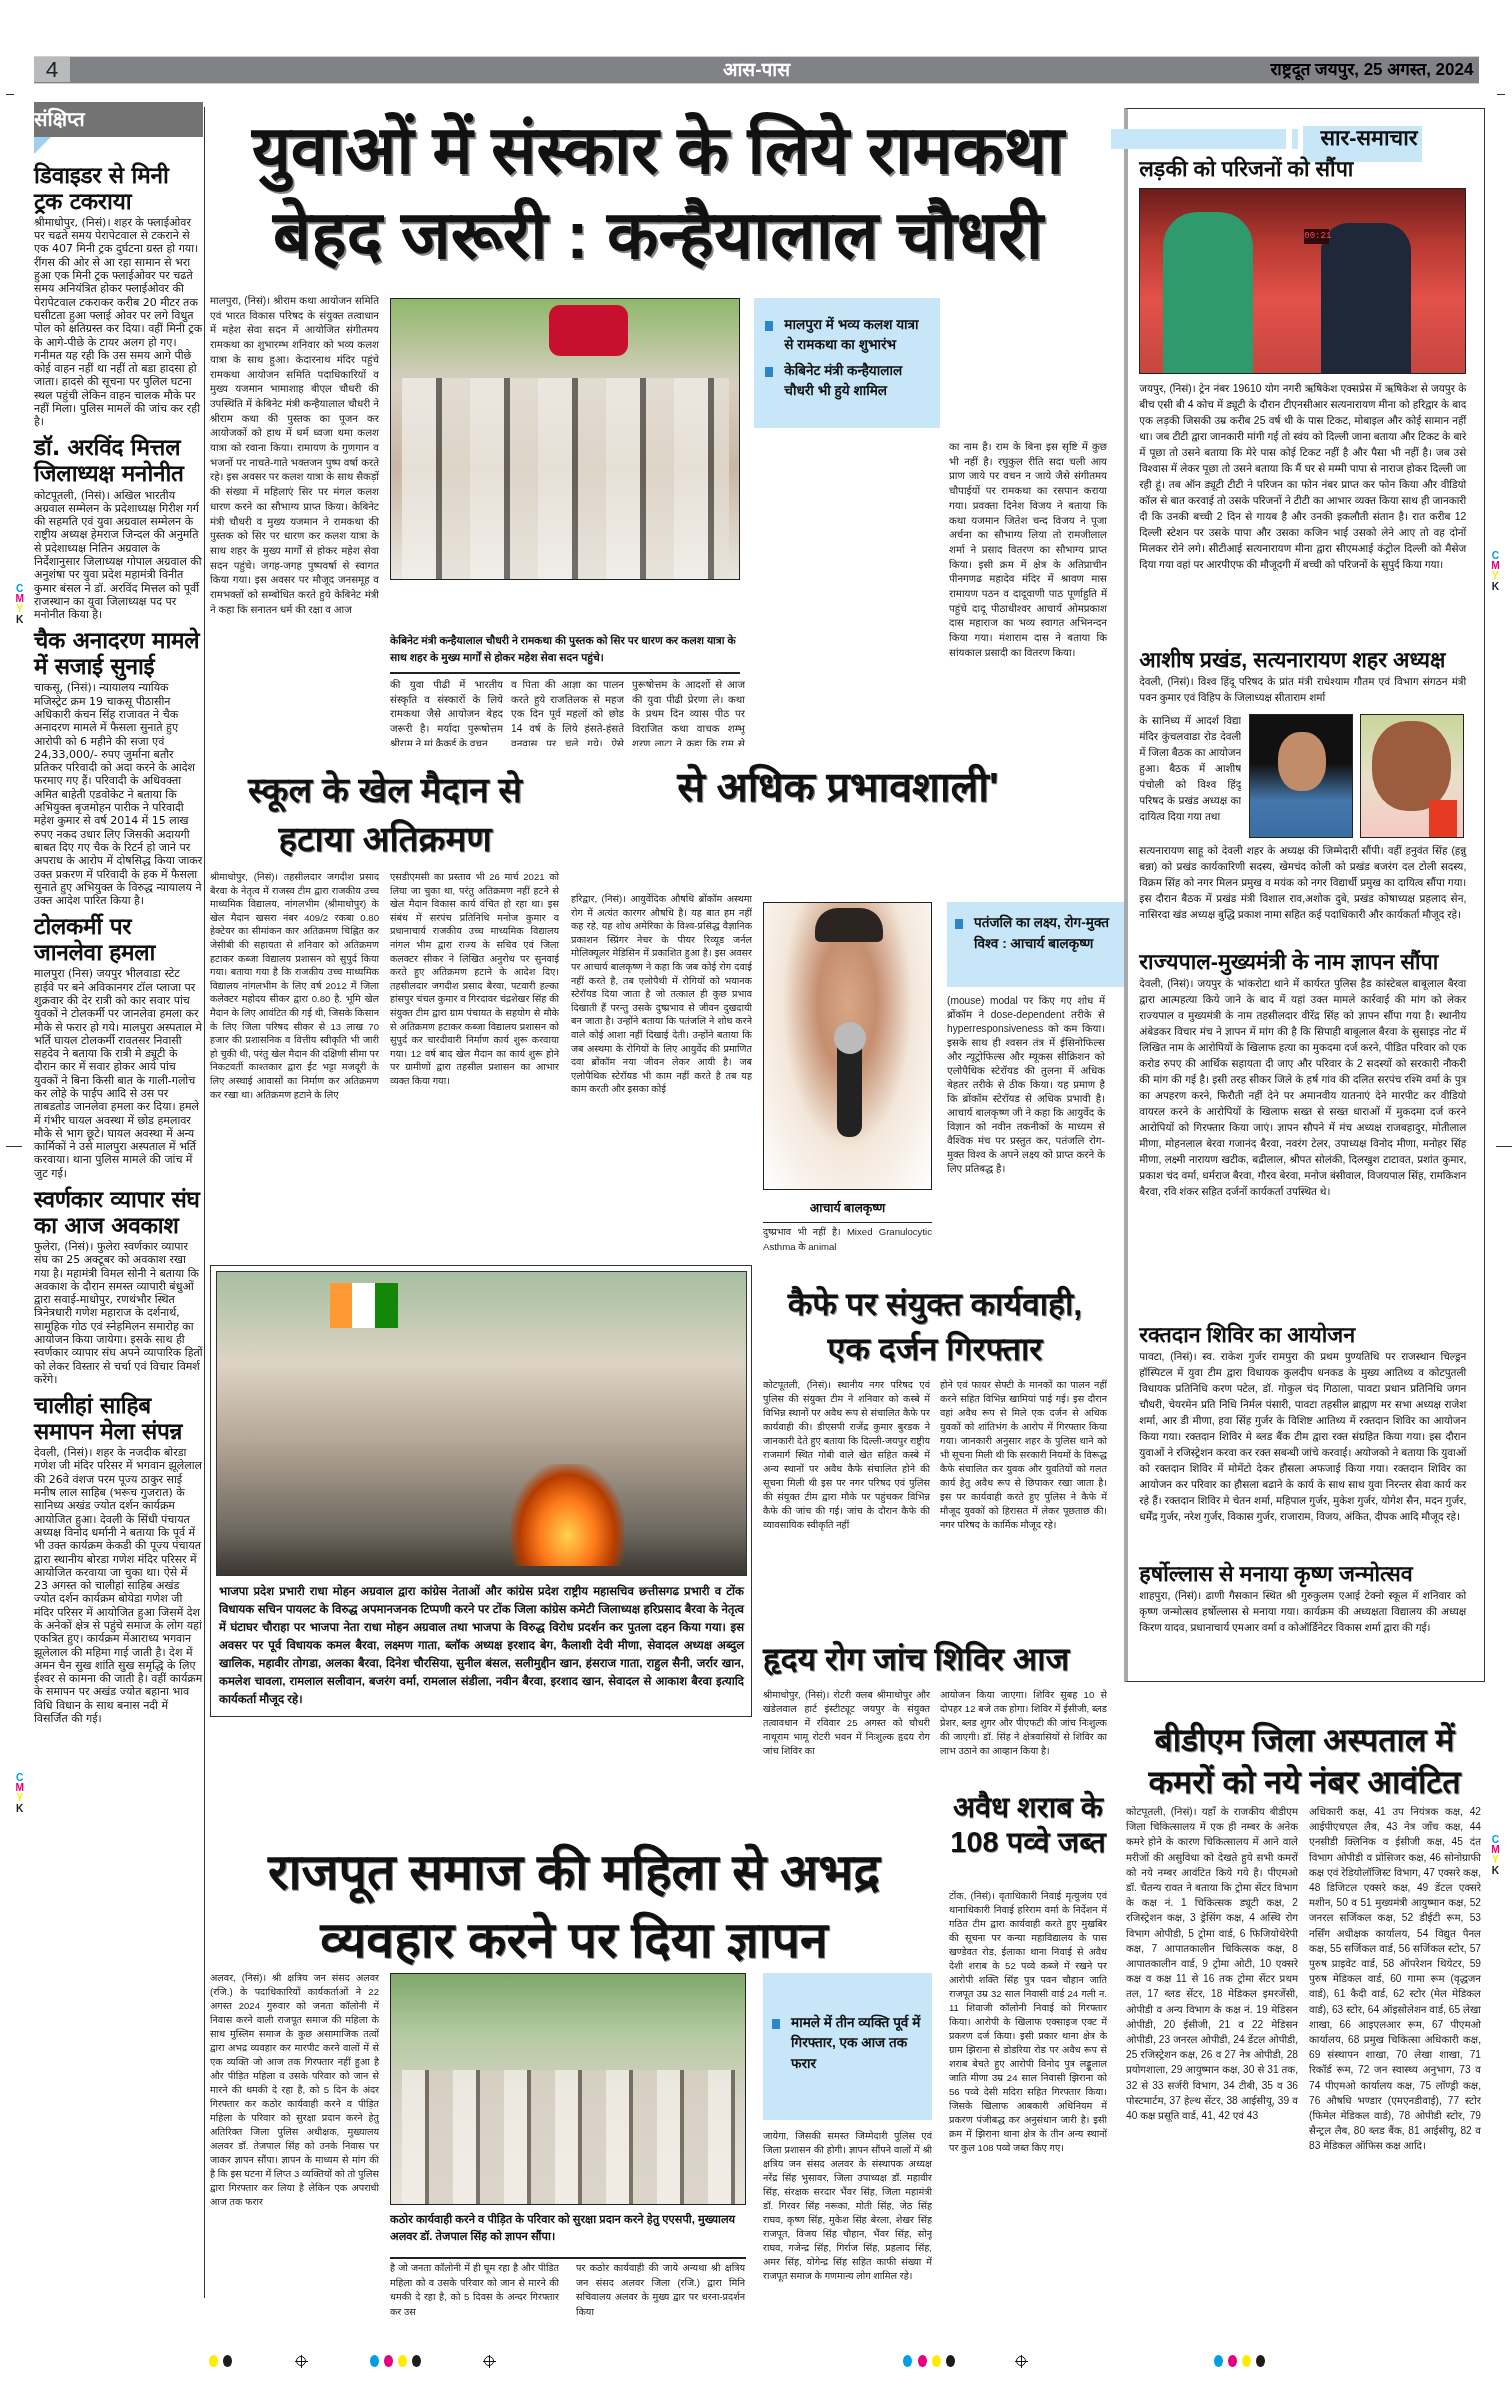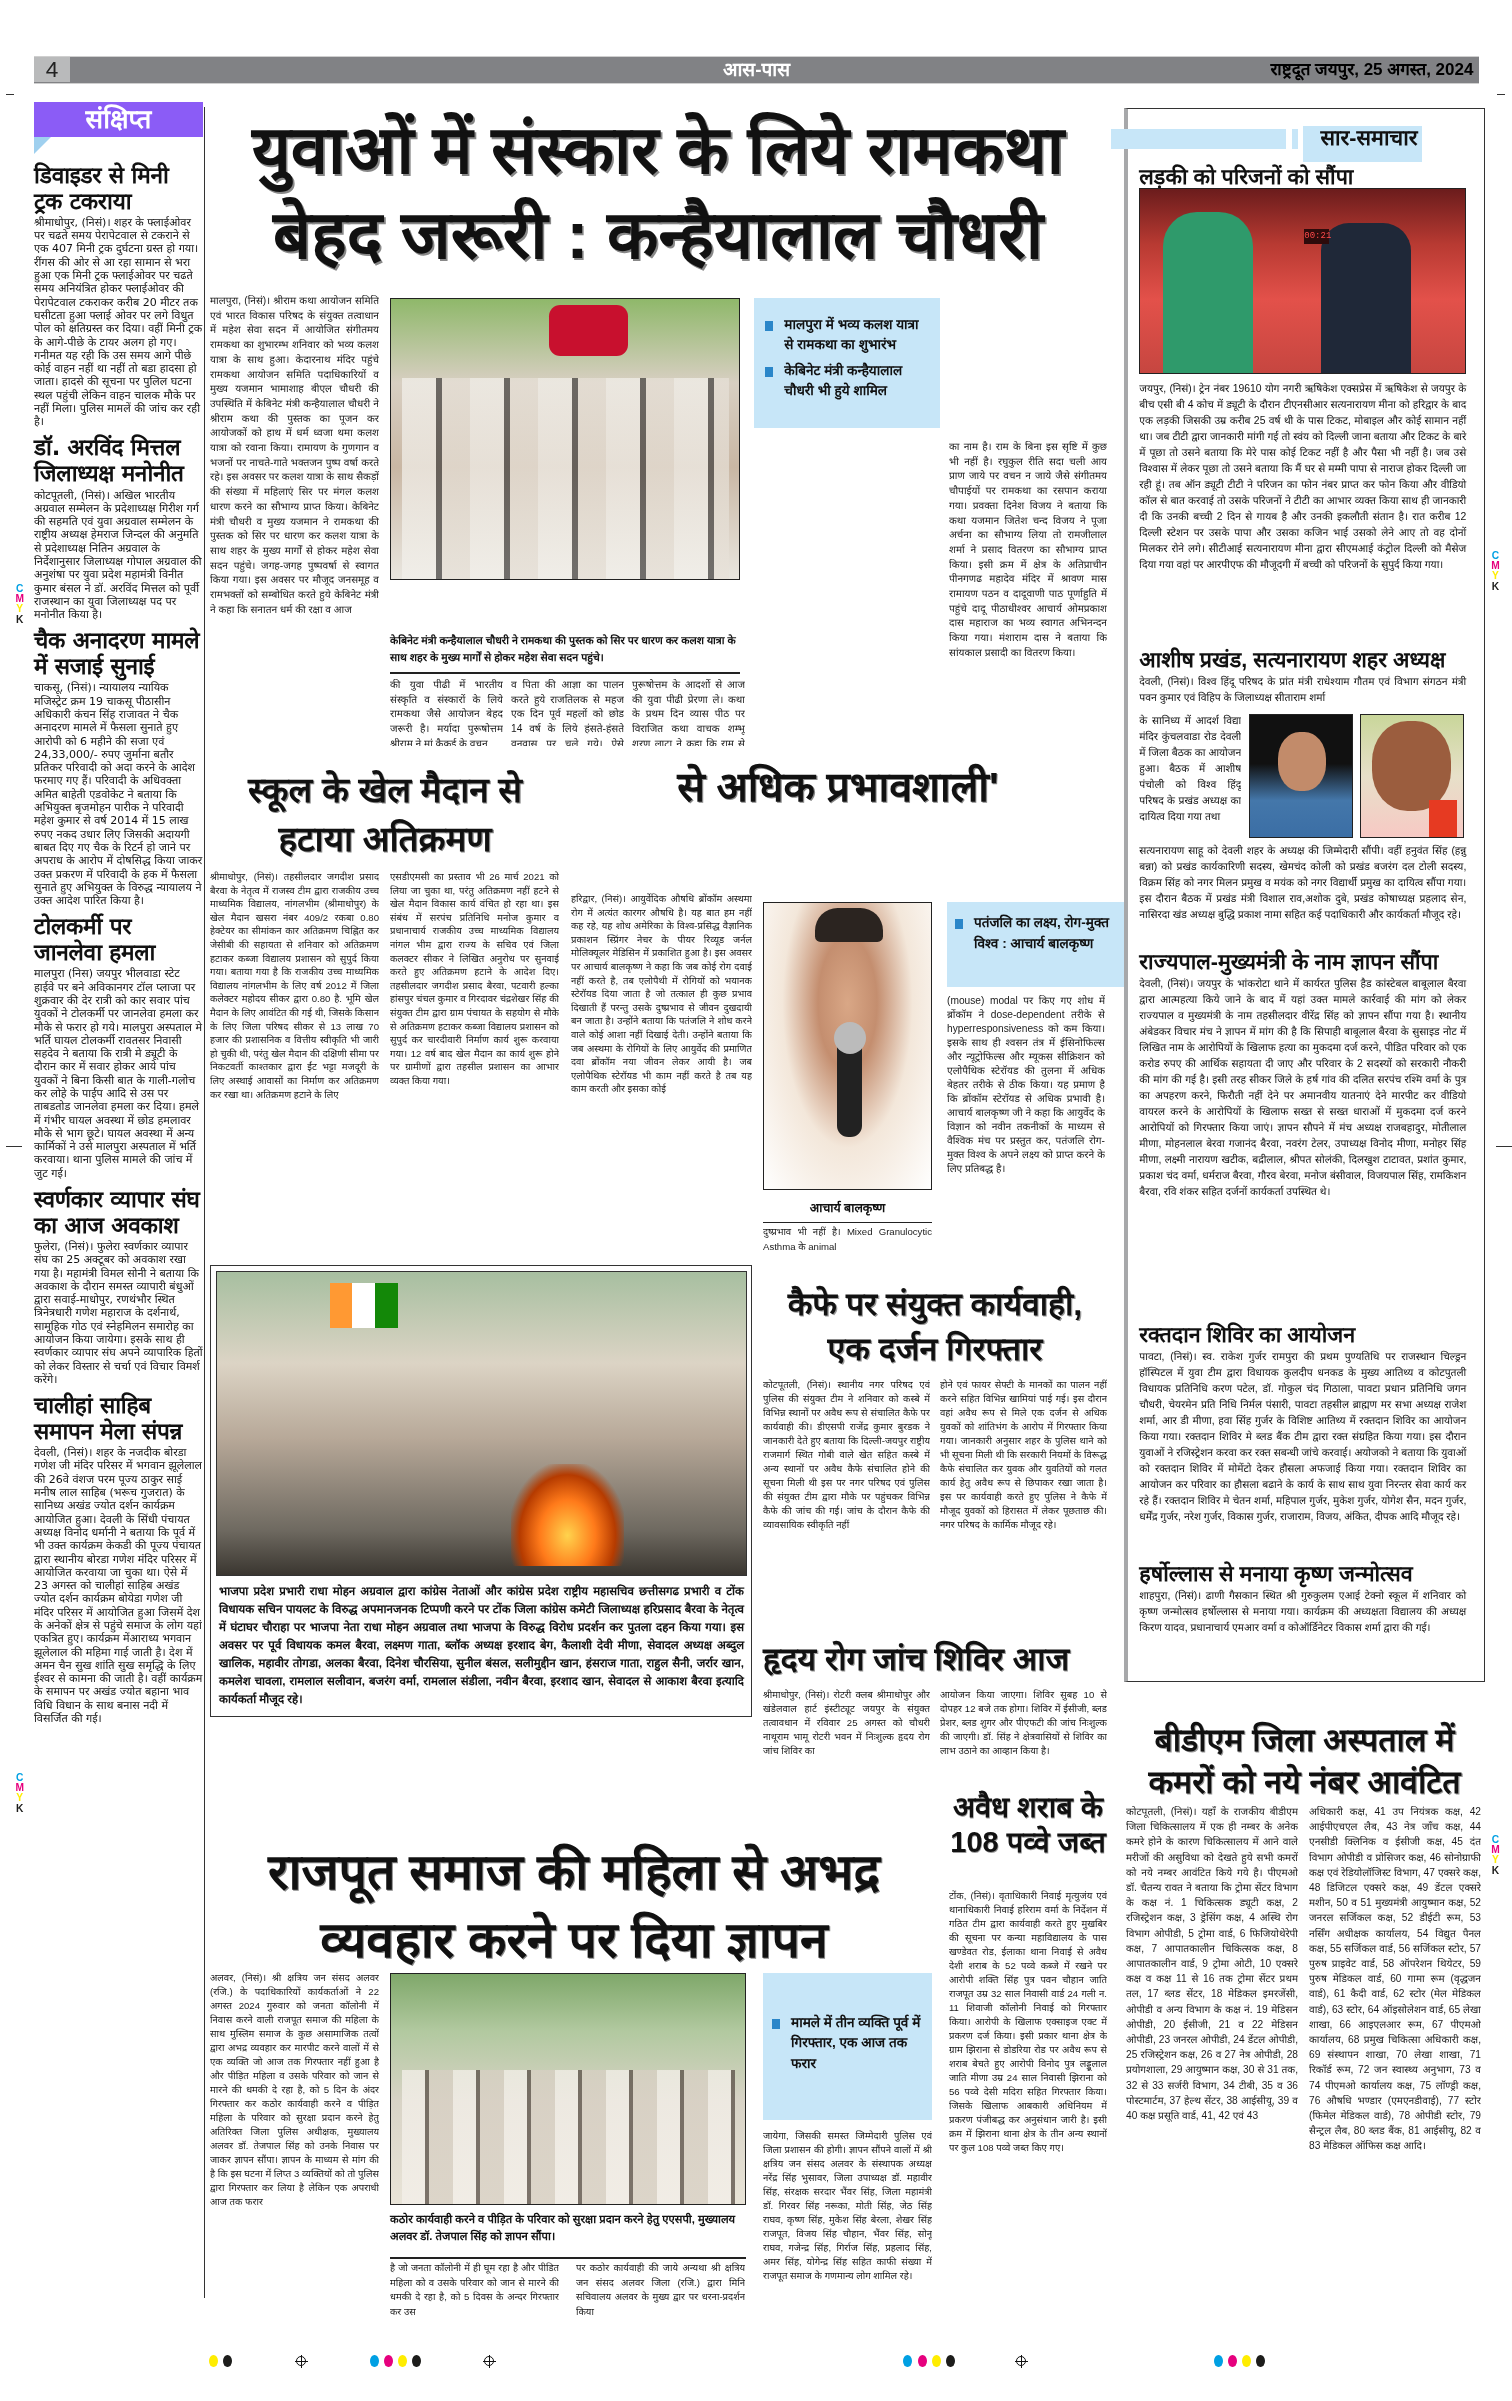--- a/index.html
+++ b/index.html
@@ -11,21 +11,21 @@
   #masthead { left: 34px; top: 56px; width: 1445px; height: 28px; background: #818285; border-top: 1.7px solid #cfcfcf; border-bottom: 1.7px solid #cfcfcf; }
   #masthead .pg { position: absolute; left: 0; top: 0; width: 36px; height: 25px; background: #b9babb; color: #222; font-size: 22.6px; line-height: 25px; text-align: center; font-family: "Liberation Sans", sans-serif; }
   #masthead .sec { position: absolute; left: 666px; top: 0; width: 113px; line-height: 25px; font-size: 19px; color: #fff; text-align: center; font-family: "Liberation Sans", sans-serif; font-weight: bold; }
   #masthead .date { position: absolute; right: 5.6px; top: 0; line-height: 25px; font-size: 17px; color: #000000; font-family: "Liberation Sans", sans-serif; font-weight: bold; }
 
   .crop { position: absolute; background: #333; }
   .vrule { position: absolute; width: 1.1px; background: #333; }
 
   
   #left { left: 34px; top: 102px; width: 169px; }
-  .brief-tag { background: #8b5cf6; color: #fff; font-size: 26px; font-weight: bold; text-align: center; height: 35px; line-height: 35px; position: relative; }
+  .brief-tag { background: #737373; color: #fff; font-size: 20px; font-weight: bold; text-align: left; height: 35px; line-height: 35px; position: relative; }
   .brief-tag::after { content: ""; position: absolute; left: 0; top: 35px; border-left: 17px solid #9fd0ef; border-bottom: 17px solid transparent; }
   .lh { font-size: 22.6px; font-weight: bold; line-height: 26px; margin-top: 5.6px; letter-spacing: -0.3px; }
   .lt { font-size: 11px; line-height: 13.3px; margin-top: 2.3px; text-align: left; }
 
   .hl-big { font-weight: bold; font-family: "Liberation Sans", sans-serif; text-align: center; color: #111; text-shadow: 1.1px 1.1px 0 #888; }
   .body-c { font-family: "Liberation Sans", sans-serif; font-size: 10.2px; line-height: 14.7px; text-align: justify; color: #1a1a1a; }
 
   .photo { position: absolute; overflow: hidden; border: 1.1px solid #222; }
   .caption { position: absolute; font-family: "Liberation Sans", sans-serif; font-weight: bold; font-size: 10.7px; line-height: 17px; }
   .callout { position: absolute; background: #c7e6f8; padding: 17px 11.3px; }
@@ -157,21 +157,21 @@
 <div class="abs body-c" style="left:763px; top:2129px; width:169px; height:198px; overflow:hidden; font-size:9.6px; line-height:14px;">जायेगा, जिसकी समस्त जिम्मेदारी पुलिस एवं जिला प्रशासन की होगी। ज्ञापन सौंपने वालों में श्री क्षत्रिय जन संसद अलवर के संस्थापक अध्यक्ष नरेंद्र सिंह भुसावर, जिला उपाध्यक्ष डॉ. महावीर सिंह, संरक्षक सरदार भैंवर सिंह, जिला महामंत्री डॉ. गिरवर सिंह नरूका, मोती सिंह, जेठ सिंह राघव, कृष्ण सिंह, मुकेश सिंह बेरला, शेखर सिंह राजपूत, विजय सिंह चौहान, भैंवर सिंह, सोनू राघव, गजेन्द्र सिंह, गिर्राज सिंह, प्रहलाद सिंह, अमर सिंह, योगेन्द्र सिंह सहित काफी संख्या में राजपूत समाज के गणमान्य लोग शामिल रहे।</div>
 
 <div class="abs hl-big" style="left:949px; top:1790px; width:158px; font-size:29px; line-height:35px; text-shadow:0.6px 0.6px 0 #999;">अवैध शराब के 108 पव्वे जब्त</div>
 <div class="abs body-c" style="left:949px; top:1889px; width:158px; height:435px; overflow:hidden; font-size:9.6px; line-height:14px;">टोंक, (निसं)। वृताधिकारी निवाई मृत्युजंय एवं थानाधिकारी निवाई हरिराम वर्मा के निर्देशन में गठित टीम द्वारा कार्यवाही करते हुए मुखबिर की सूचना पर कन्या महाविद्यालय के पास खण्डेवत रोड, ईलाका थाना निवाई से अवैध देशी शराब के 52 पव्वे कब्जे में रखने पर आरोपी शक्ति सिंह पुत्र पवन चौहान जाति राजपूत उम्र 32 साल निवासी वार्ड 24 गली न. 11 शिवाजी कॉलोनी निवाई को गिरफ्तार किया। आरोपी के खिलाफ एक्साइज एक्ट में प्रकरण दर्ज किया। इसी प्रकार थाना क्षेत्र के ग्राम झिराना से डोडरिया रोड पर अवैध रूप से शराब बेचते हुए आरोपी विनोद पुत्र लड्डूलाल जाति मीणा उम्र 24 साल निवासी झिराना को 56 पव्वे देसी मदिरा सहित गिरफ्तार किया। जिसके खिलाफ आबकारी अधिनियम में प्रकरण पंजीबद्ध कर अनुसंधान जारी है। इसी क्रम में झिराना थाना क्षेत्र के तीन अन्य स्थानों पर कुल 108 पव्वे जब्त किए गए।</div>
 
 <div id="rbox" class="abs">
   <div class="abs" style="left:-17px; top:20px; width:175px; height:20.3px; background:#c7e6f8;"></div>
   <div class="abs" style="left:164px; top:20px; width:5.6px; height:20.3px; background:#c7e6f8;"></div>
   <div class="abs" style="left:175px; top:17px; width:119px; height:36px; background:#c7e6f8; font-family:'Liberation Sans',sans-serif; font-weight:bold; font-size:21.5px; line-height:24px; text-align:right; padding-right:4.5px;">सार-समाचार</div>
 
-  <div class="abs" style="left:11.3px; top:48px; width:327px;">
+  <div class="abs" style="left:11.3px; top:40px; width:327px;">
     <div class="rh">लड़की को परिजनों को सौंपा</div>
   </div>
   <div class="photo" style="left:11.3px; top:79px; width:327px; height:186px; background:linear-gradient(180deg,#6b1c1c 0%,#b83a32 30%,#e3514a 60%,#c64640 100%);">
     <div style="position:absolute;left:22.6px;top:22.6px;width:90px;height:164px;background:#2f9a6b;border-radius:34px 34px 0 0;"></div>
     <div style="position:absolute;left:181px;top:34px;width:90px;height:152px;background:#1f2838;border-radius:28px 28px 0 0;"></div>
     <div style="position:absolute;left:164px;top:40px;width:25px;height:14.7px;background:#2d0b0b;color:#ff4a4a;font-family:'Liberation Mono',monospace;font-size:9px;line-height:14.7px;text-align:center;">00:21</div>
   </div>
   <div class="abs rt" style="left:11.3px; top:272px; width:327px;">जयपुर, (निसं)। ट्रेन नंबर 19610 योग नगरी ऋषिकेश एक्सप्रेस में ऋषिकेश से जयपुर के बीच एसी बी 4 कोच में ड्यूटी के दौरान टीएनसीआर सत्यनारायण मीना को हरिद्वार के बाद एक लड़की जिसकी उम्र करीब 25 वर्ष थी के पास टिकट, मोबाइल और कोई सामान नहीं था। जब टीटी द्वारा जानकारी मांगी गई तो स्वंय को दिल्ली जाना बताया और टिकट के बारे में पूछा तो उसने बताया कि मेरे पास कोई टिकट नहीं है और पैसा भी नहीं है। जब उसे विश्वास में लेकर पूछा तो उसने बताया कि मैं घर से मम्मी पापा से नाराज होकर दिल्ली जा रही हूं। तब ऑन ड्यूटी टीटी ने परिजन का फोन नंबर प्राप्त कर फोन किया और वीडियो कॉल से बात करवाई तो उसके परिजनों ने टीटी का आभार व्यक्त किया साथ ही जानकारी दी कि उनकी बच्ची 2 दिन से गायब है और उनकी इकलौती संतान है। रात करीब 12 दिल्ली स्टेशन पर उसके पापा और उसका कजिन भाई उसको लेने आए तो वह दोनों मिलकर रोने लगे। सीटीआई सत्यनारायण मीना द्वारा सीएमआई कंट्रोल दिल्ली को मैसेज दिया गया वहां पर आरपीएफ की मौजूदगी में बच्ची को परिजनों के सुपुर्द किया गया।</div>
 
   <div class="abs" style="left:11.3px; top:531px; width:327px;">

